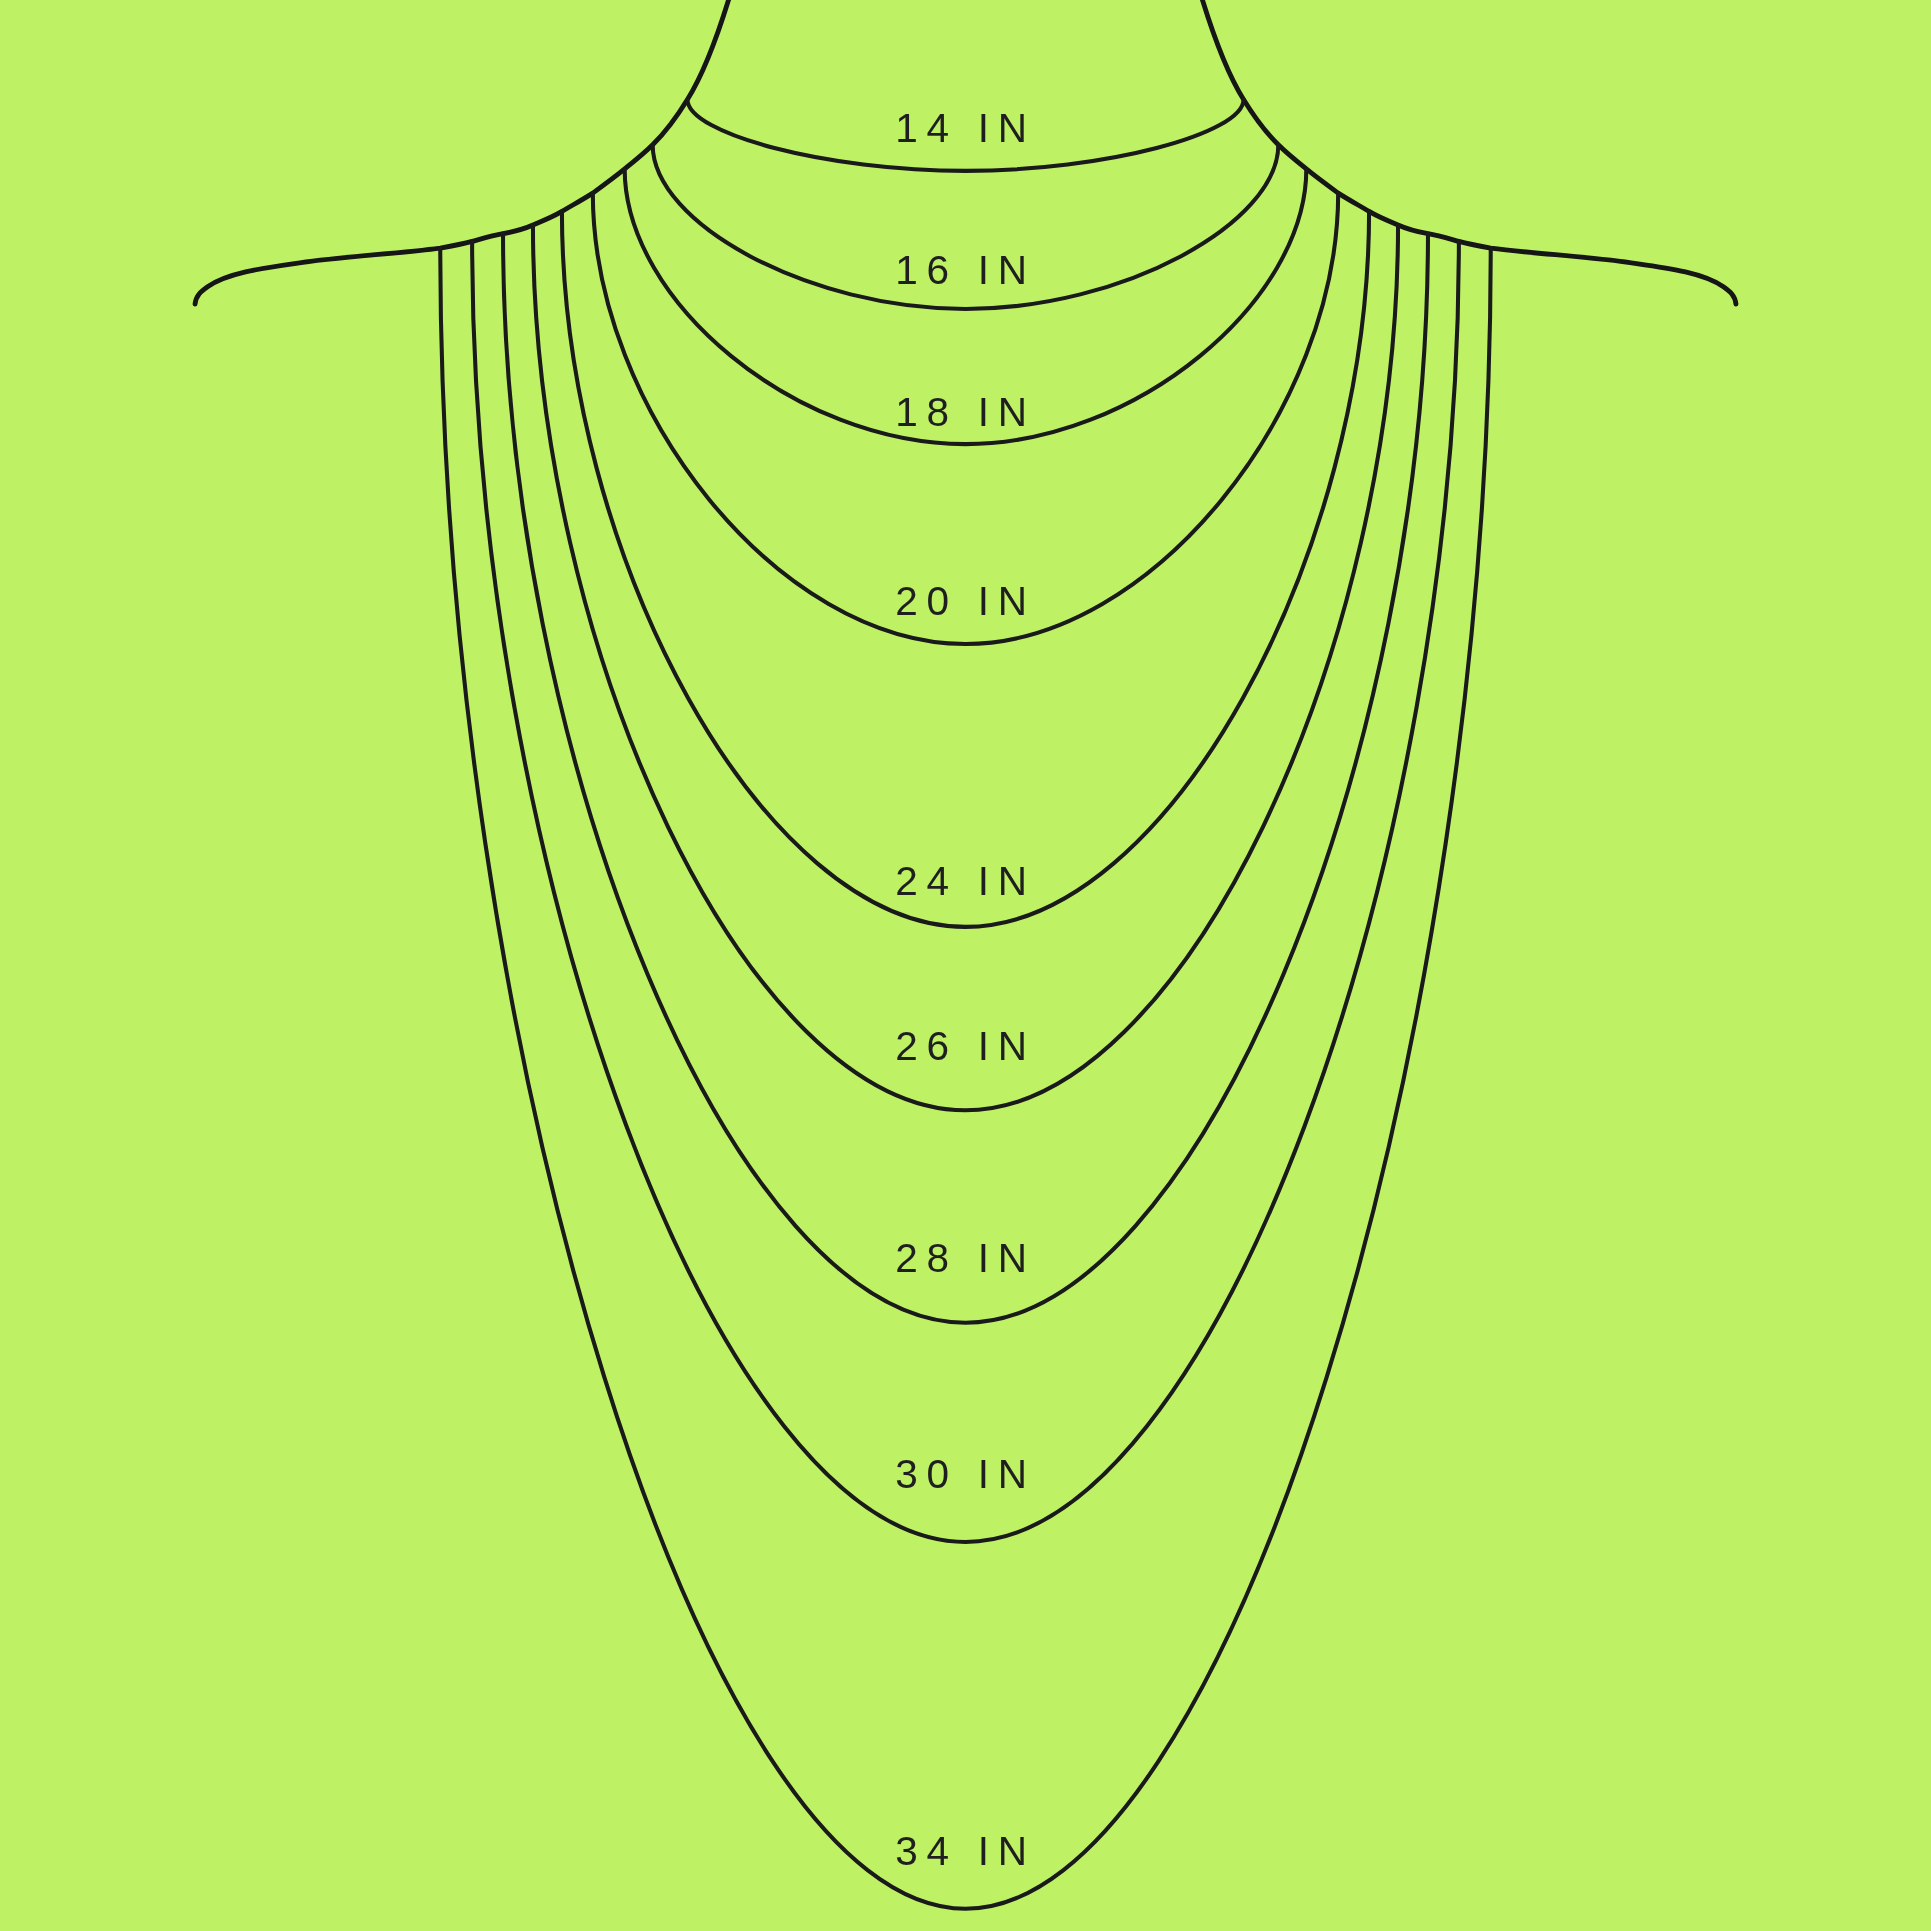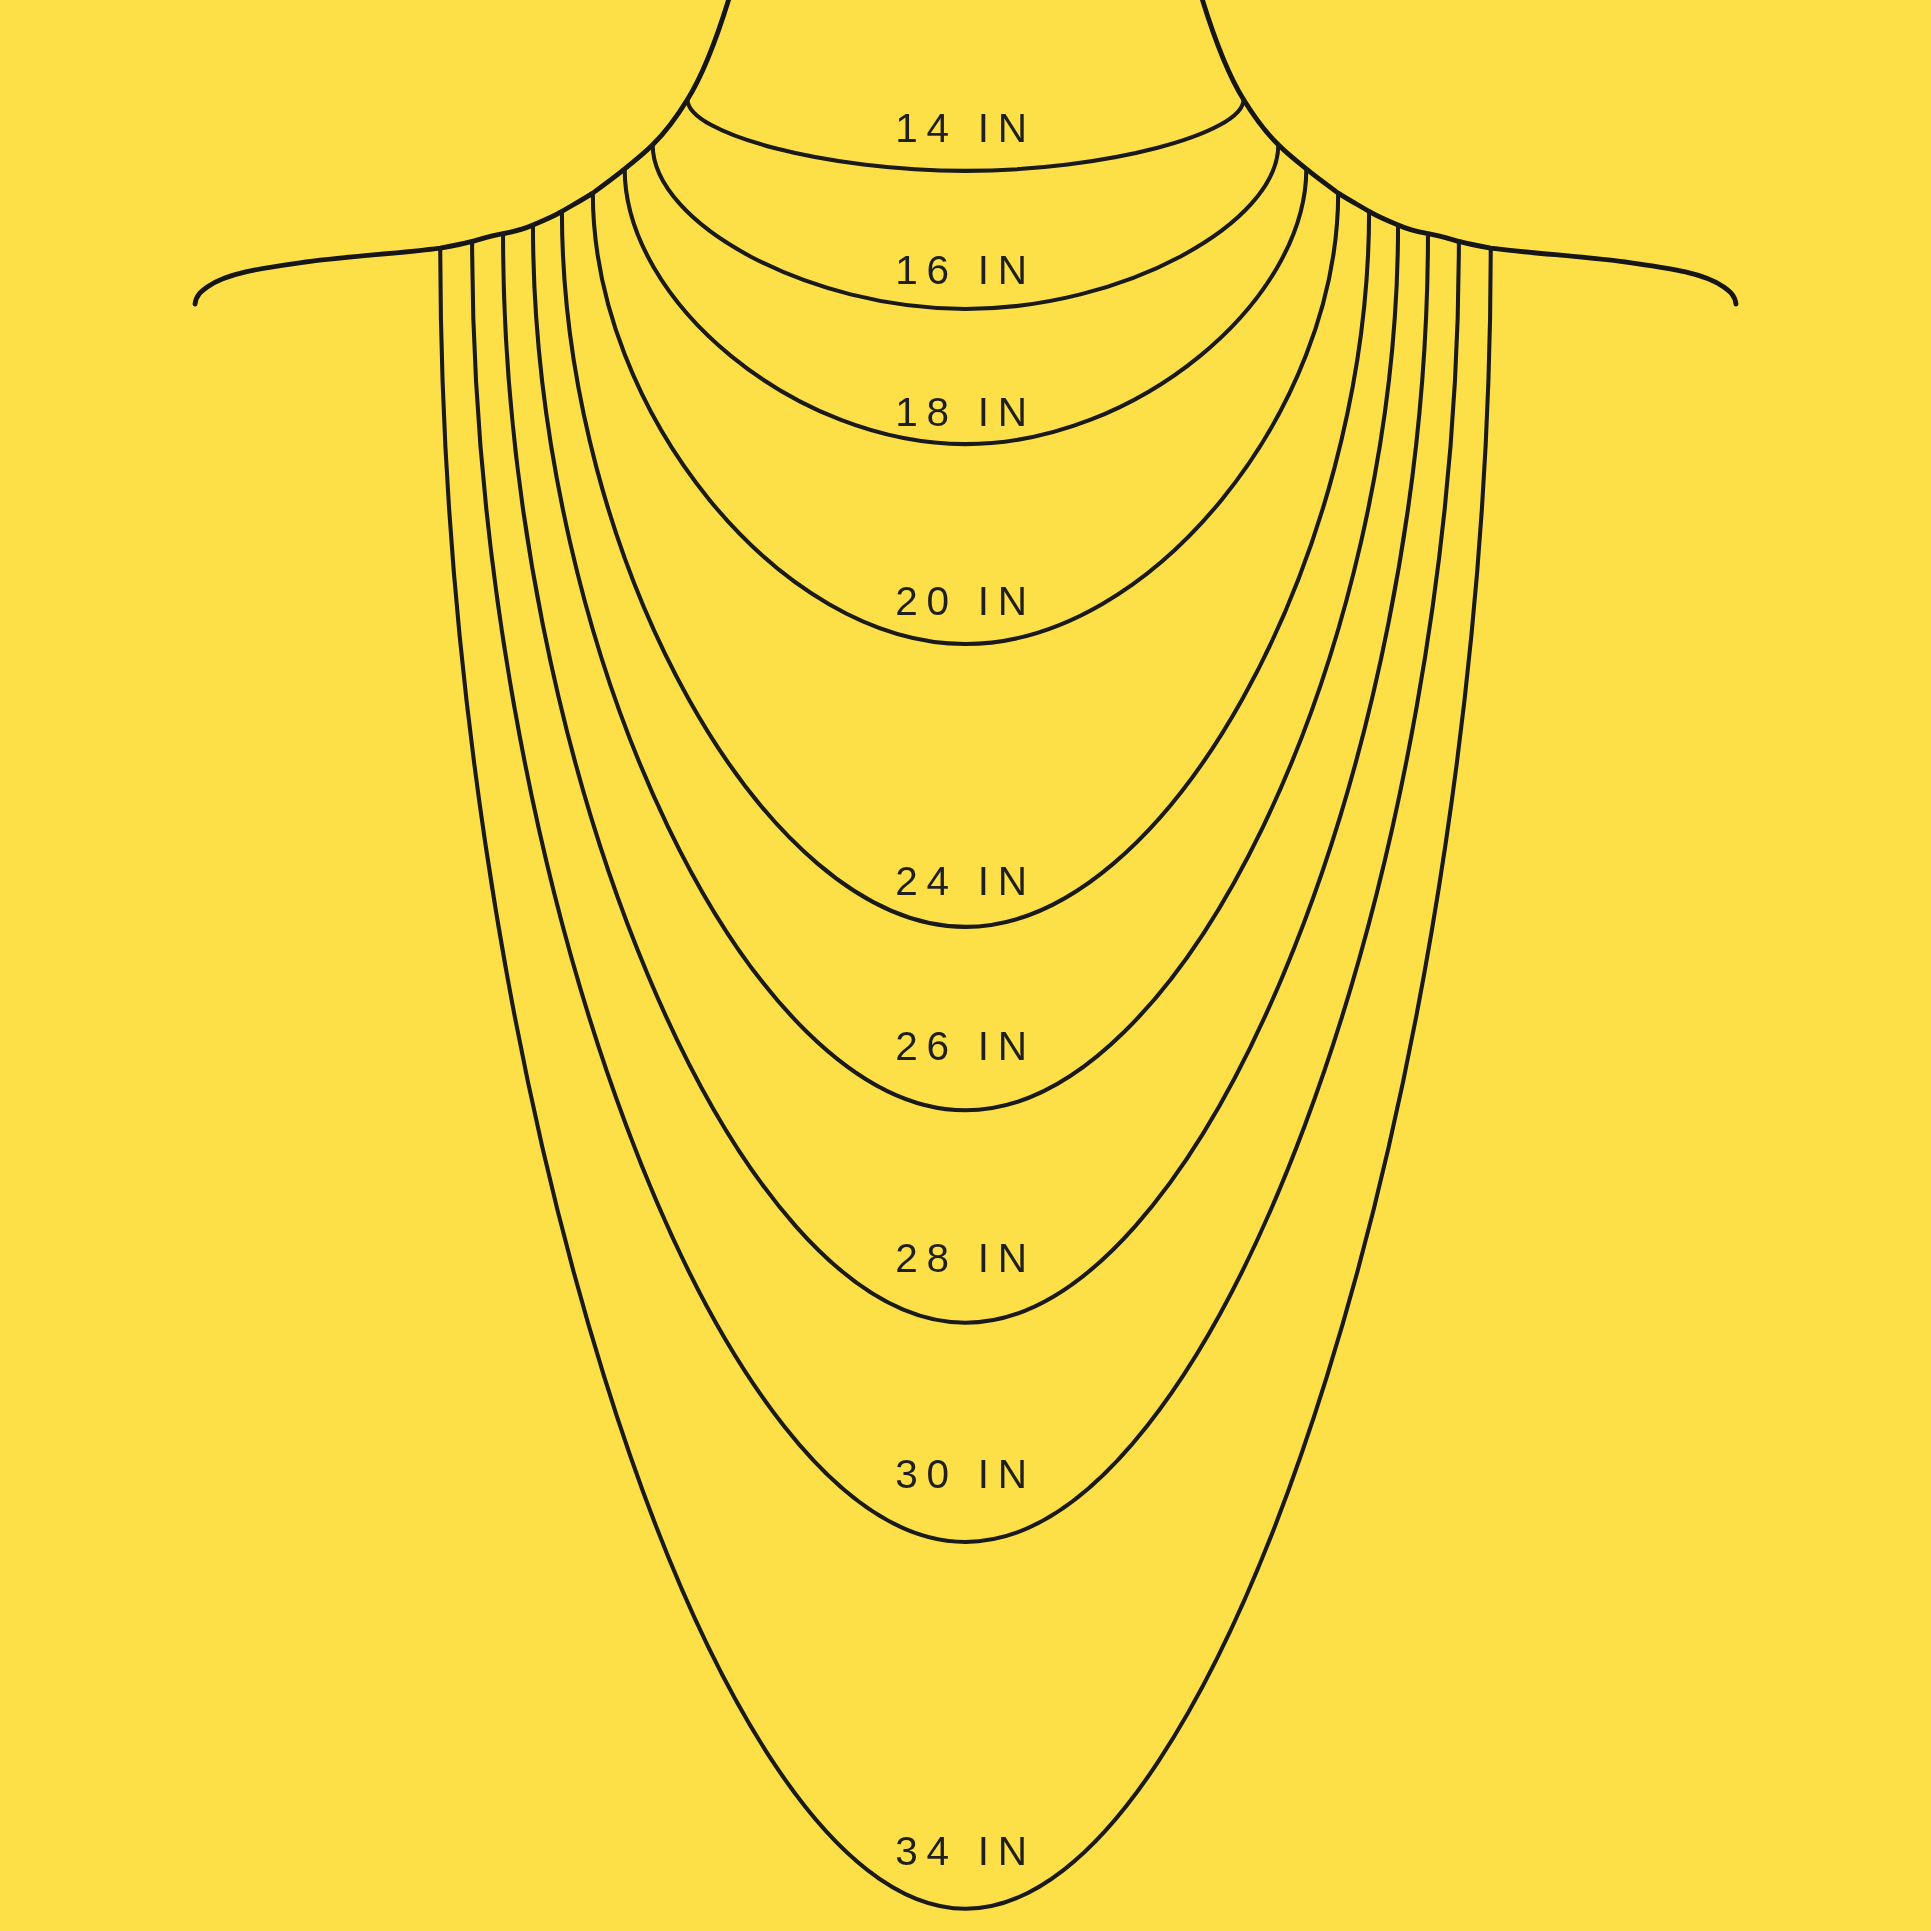--- a/index.html
+++ b/index.html
@@ -4,21 +4,21 @@
 <style>
   html, body {
     margin: 0;
     padding: 0;
     background: #ffffff;
   }
   .stage {
     position: relative;
     width: 1931px;
     height: 1931px;
-    background: #fde047;
+    background: #bef264;
     overflow: hidden;
   }
   .stage svg {
     display: block;
     width: 100%;
     height: 100%;
   }
   .outline {
     fill: none;
     stroke: #161616;

